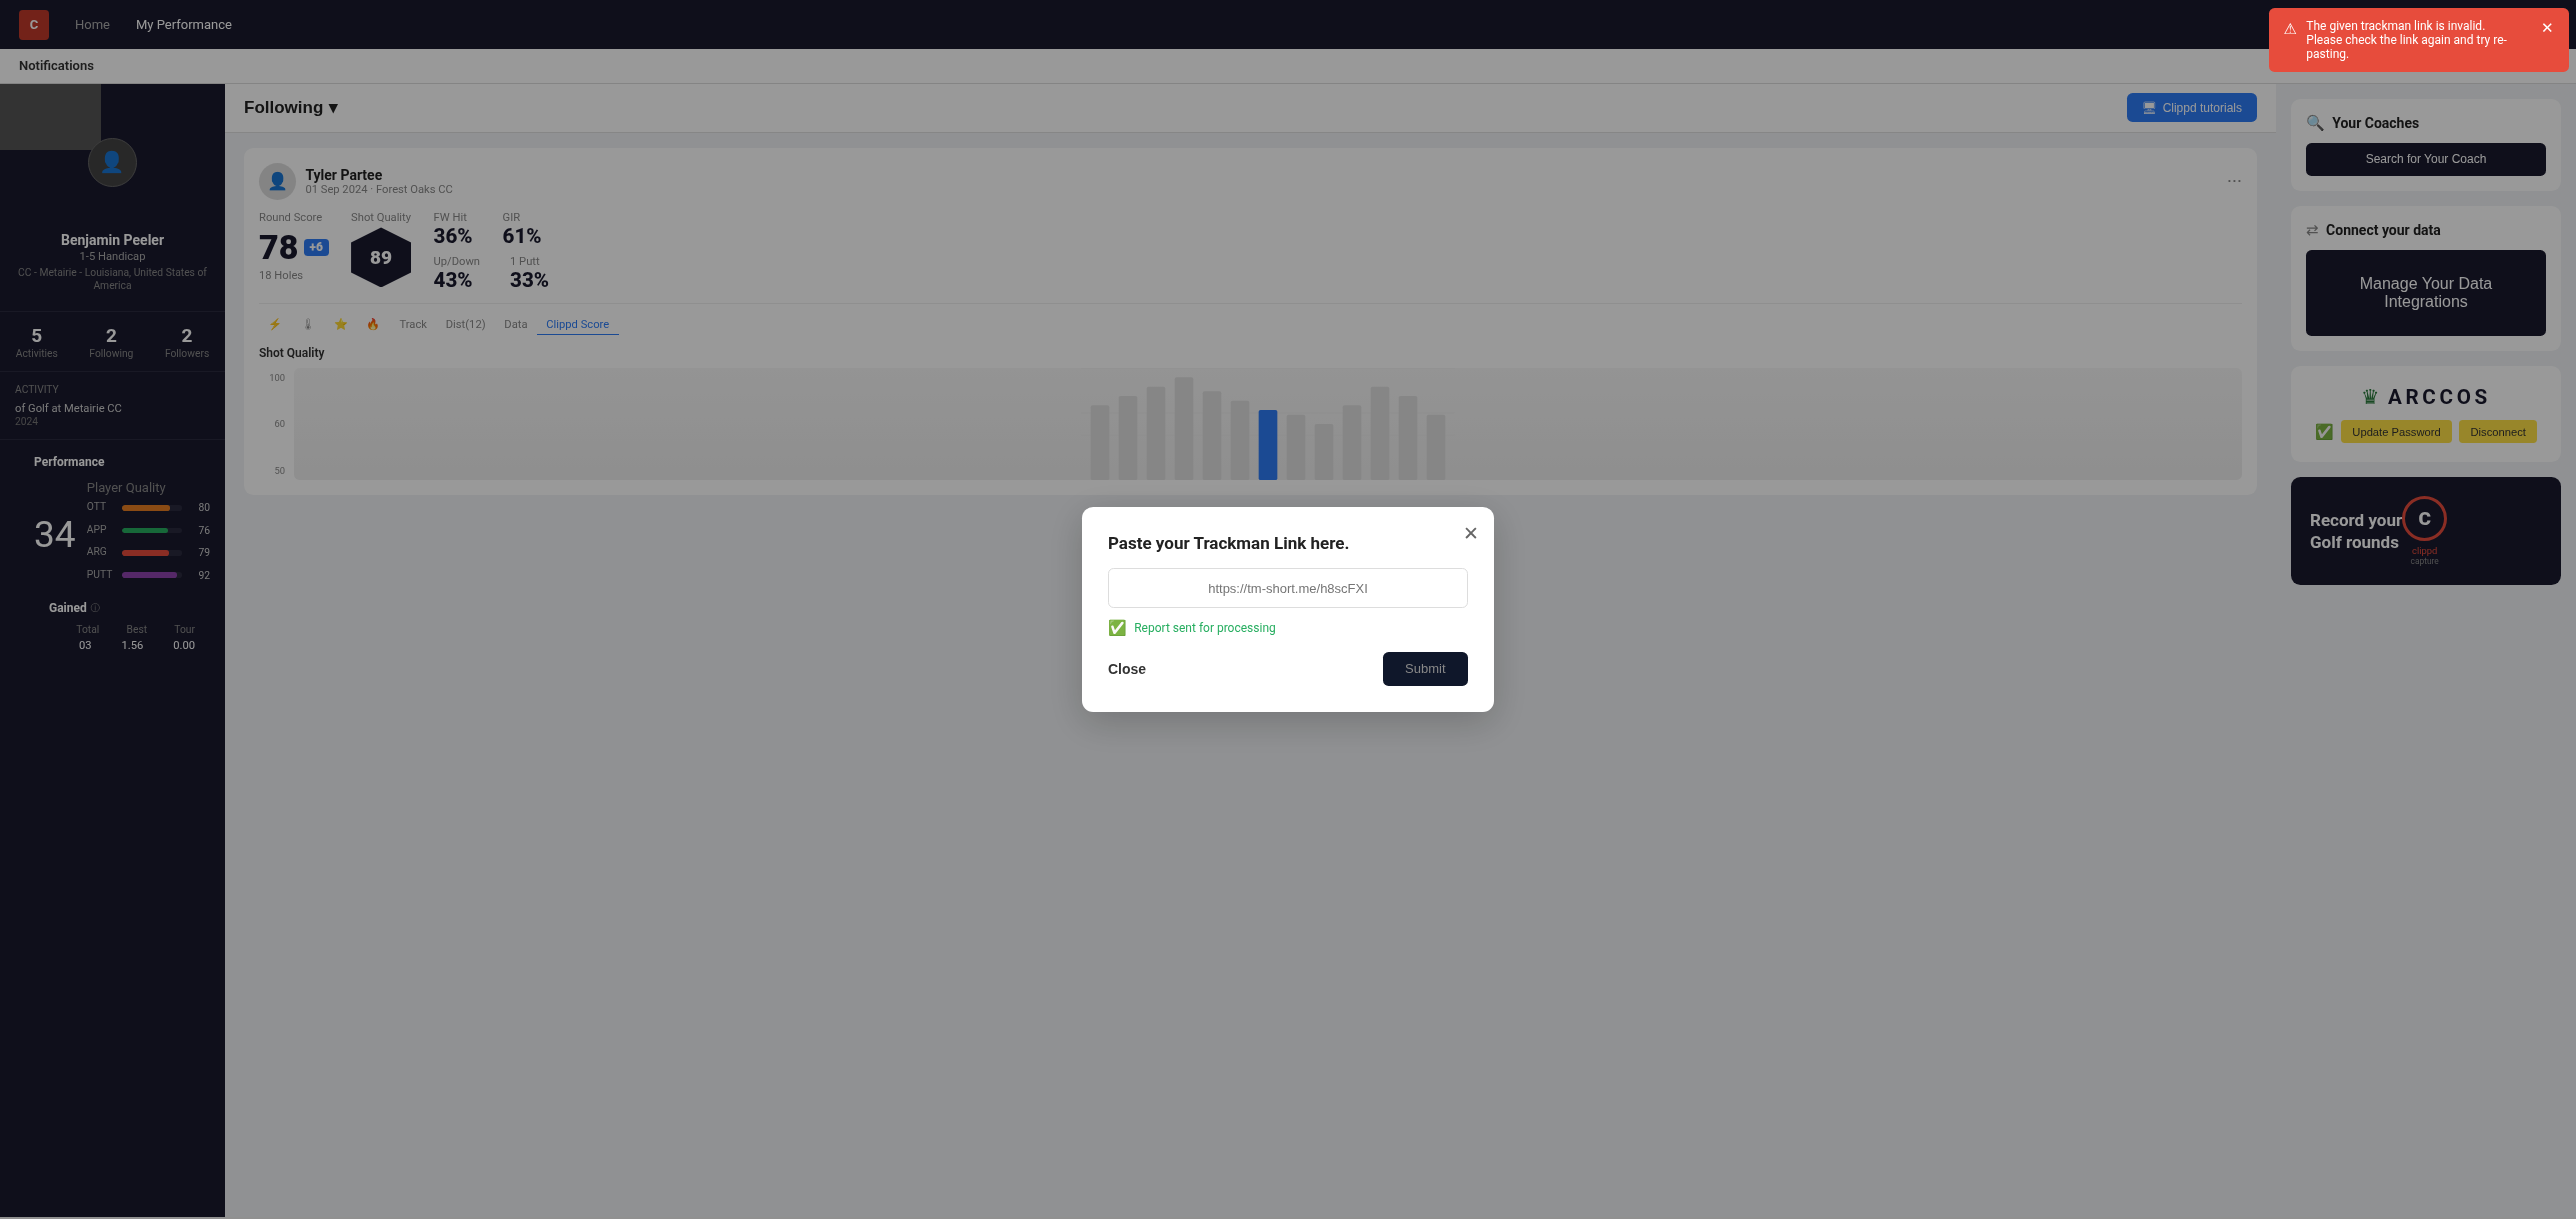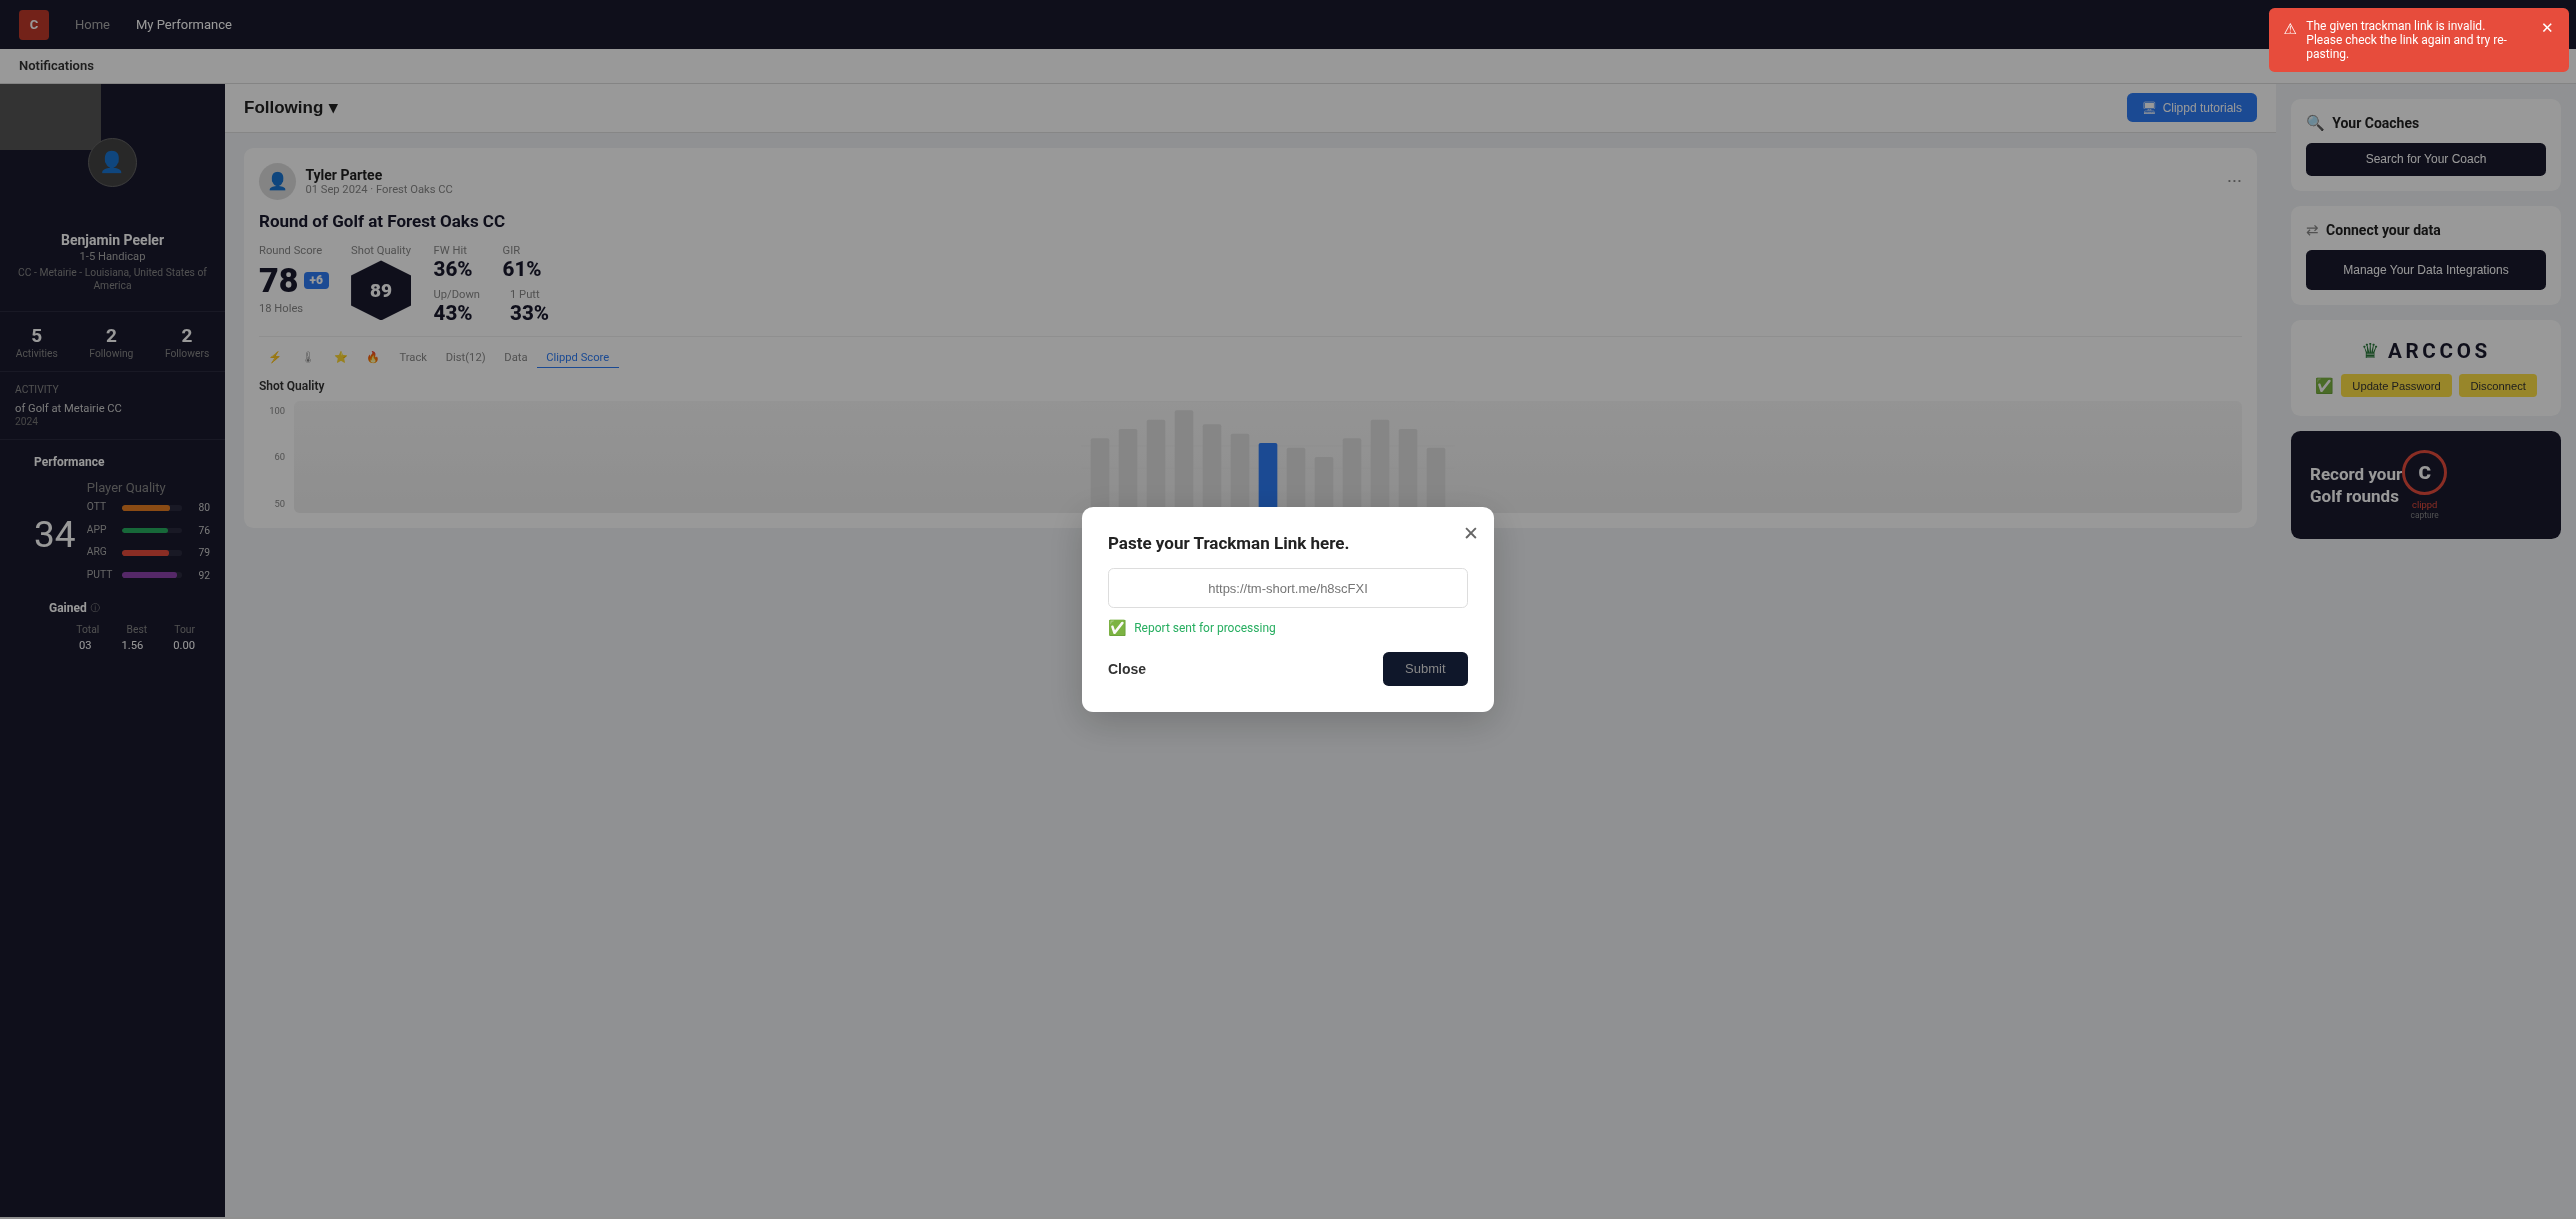--- a/index.html
+++ b/index.html
@@ -348,22 +348,22 @@
       font-size: 12px;
       cursor: pointer;
     }
     .connect-icon { color: #888; font-size: 15px; }
     .manage-btn {
       width: 100%;
       background: #1a1a2e;
       color: white;
       border: none;
       border-radius: 5.6px;
-      padding: 13px;
-      font-size: 12px;
+      padding: 25px;
+      font-size: 16px;
       cursor: pointer;
     }
     .arccos-card {
       background: white;
       border-radius: 9.4px;
       padding: 19px;
       margin-bottom: 15px;
       text-align: center;
     }
     .arccos-logo {
@@ -654,21 +654,20 @@
       <div class="feed-card">
         <div class="feed-card-header">
           <div class="feed-avatar">👤</div>
           <div>
             <div class="feed-user-name">Tyler Partee</div>
             <div class="feed-user-date">01 Sep 2024 · Forest Oaks CC</div>
           </div>
           <div class="feed-more">···</div>
         </div>
 
-        <div class="feed-title">Round of Golf at Forest Oaks CC</div>
 
         <div class="score-grid">
           <div class="score-block">
             <div class="score-block-label">Round Score</div>
             <div class="score-main">
               <span>78</span>
               <span class="score-diff">+6</span>
             </div>
             <div class="score-holes">18 Holes</div>
           </div>

